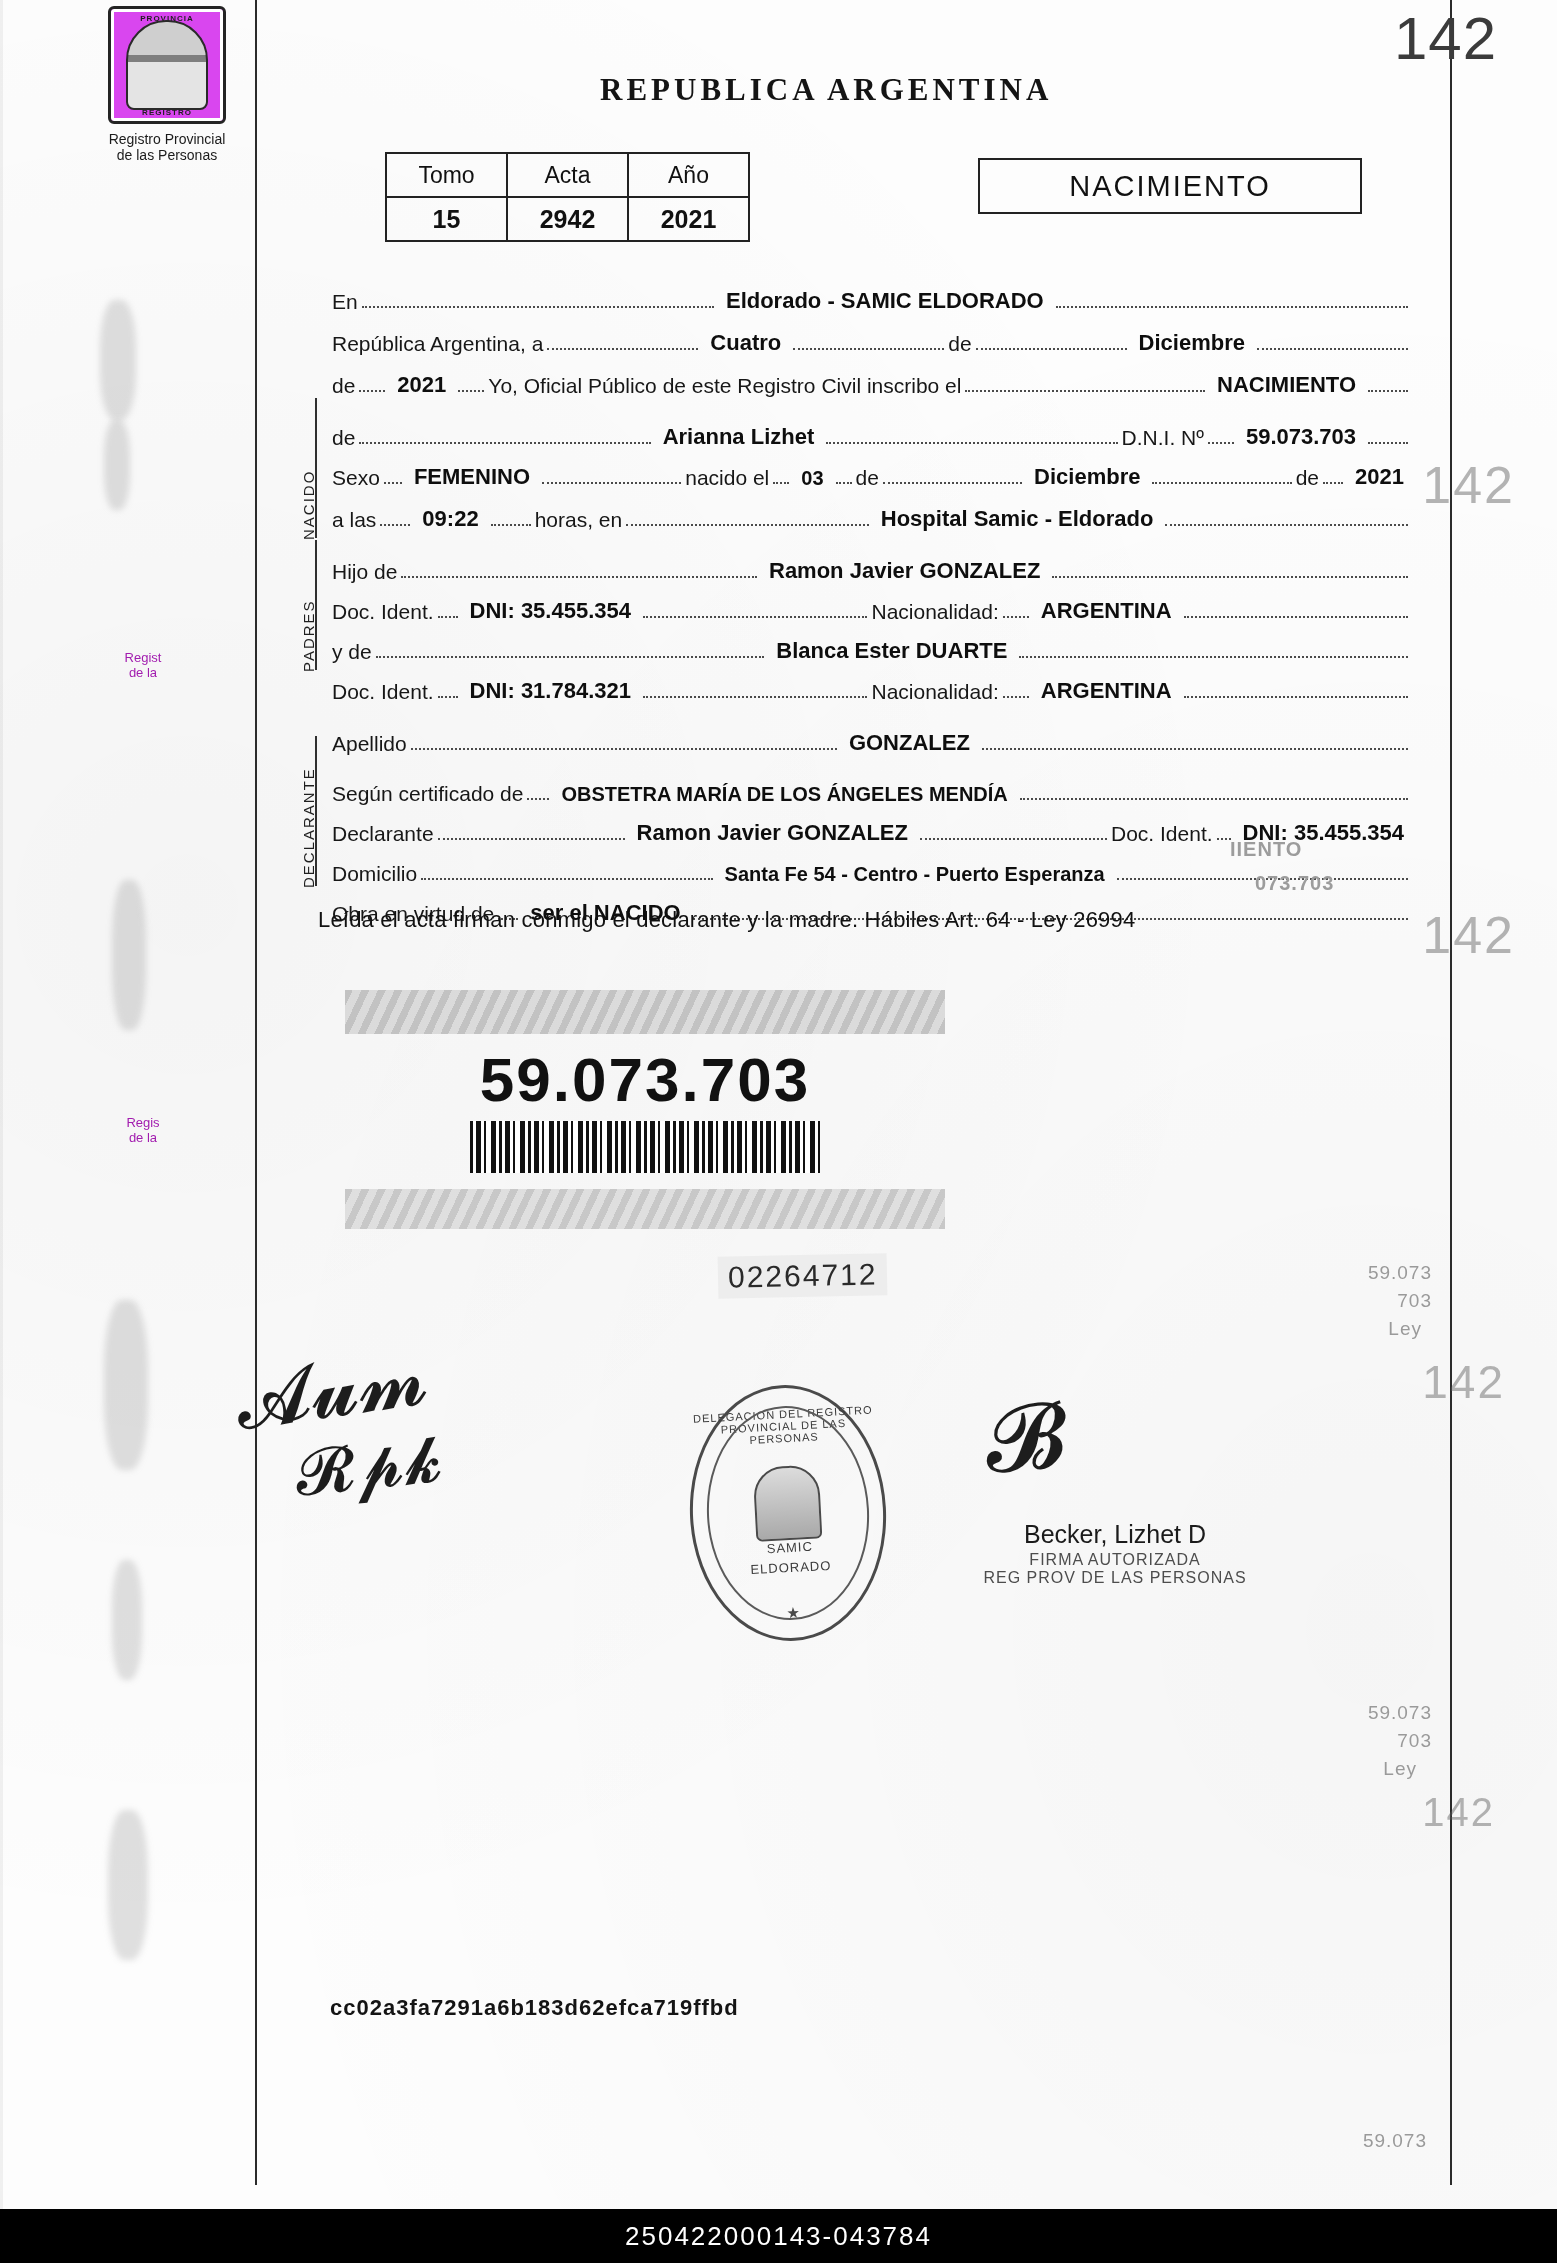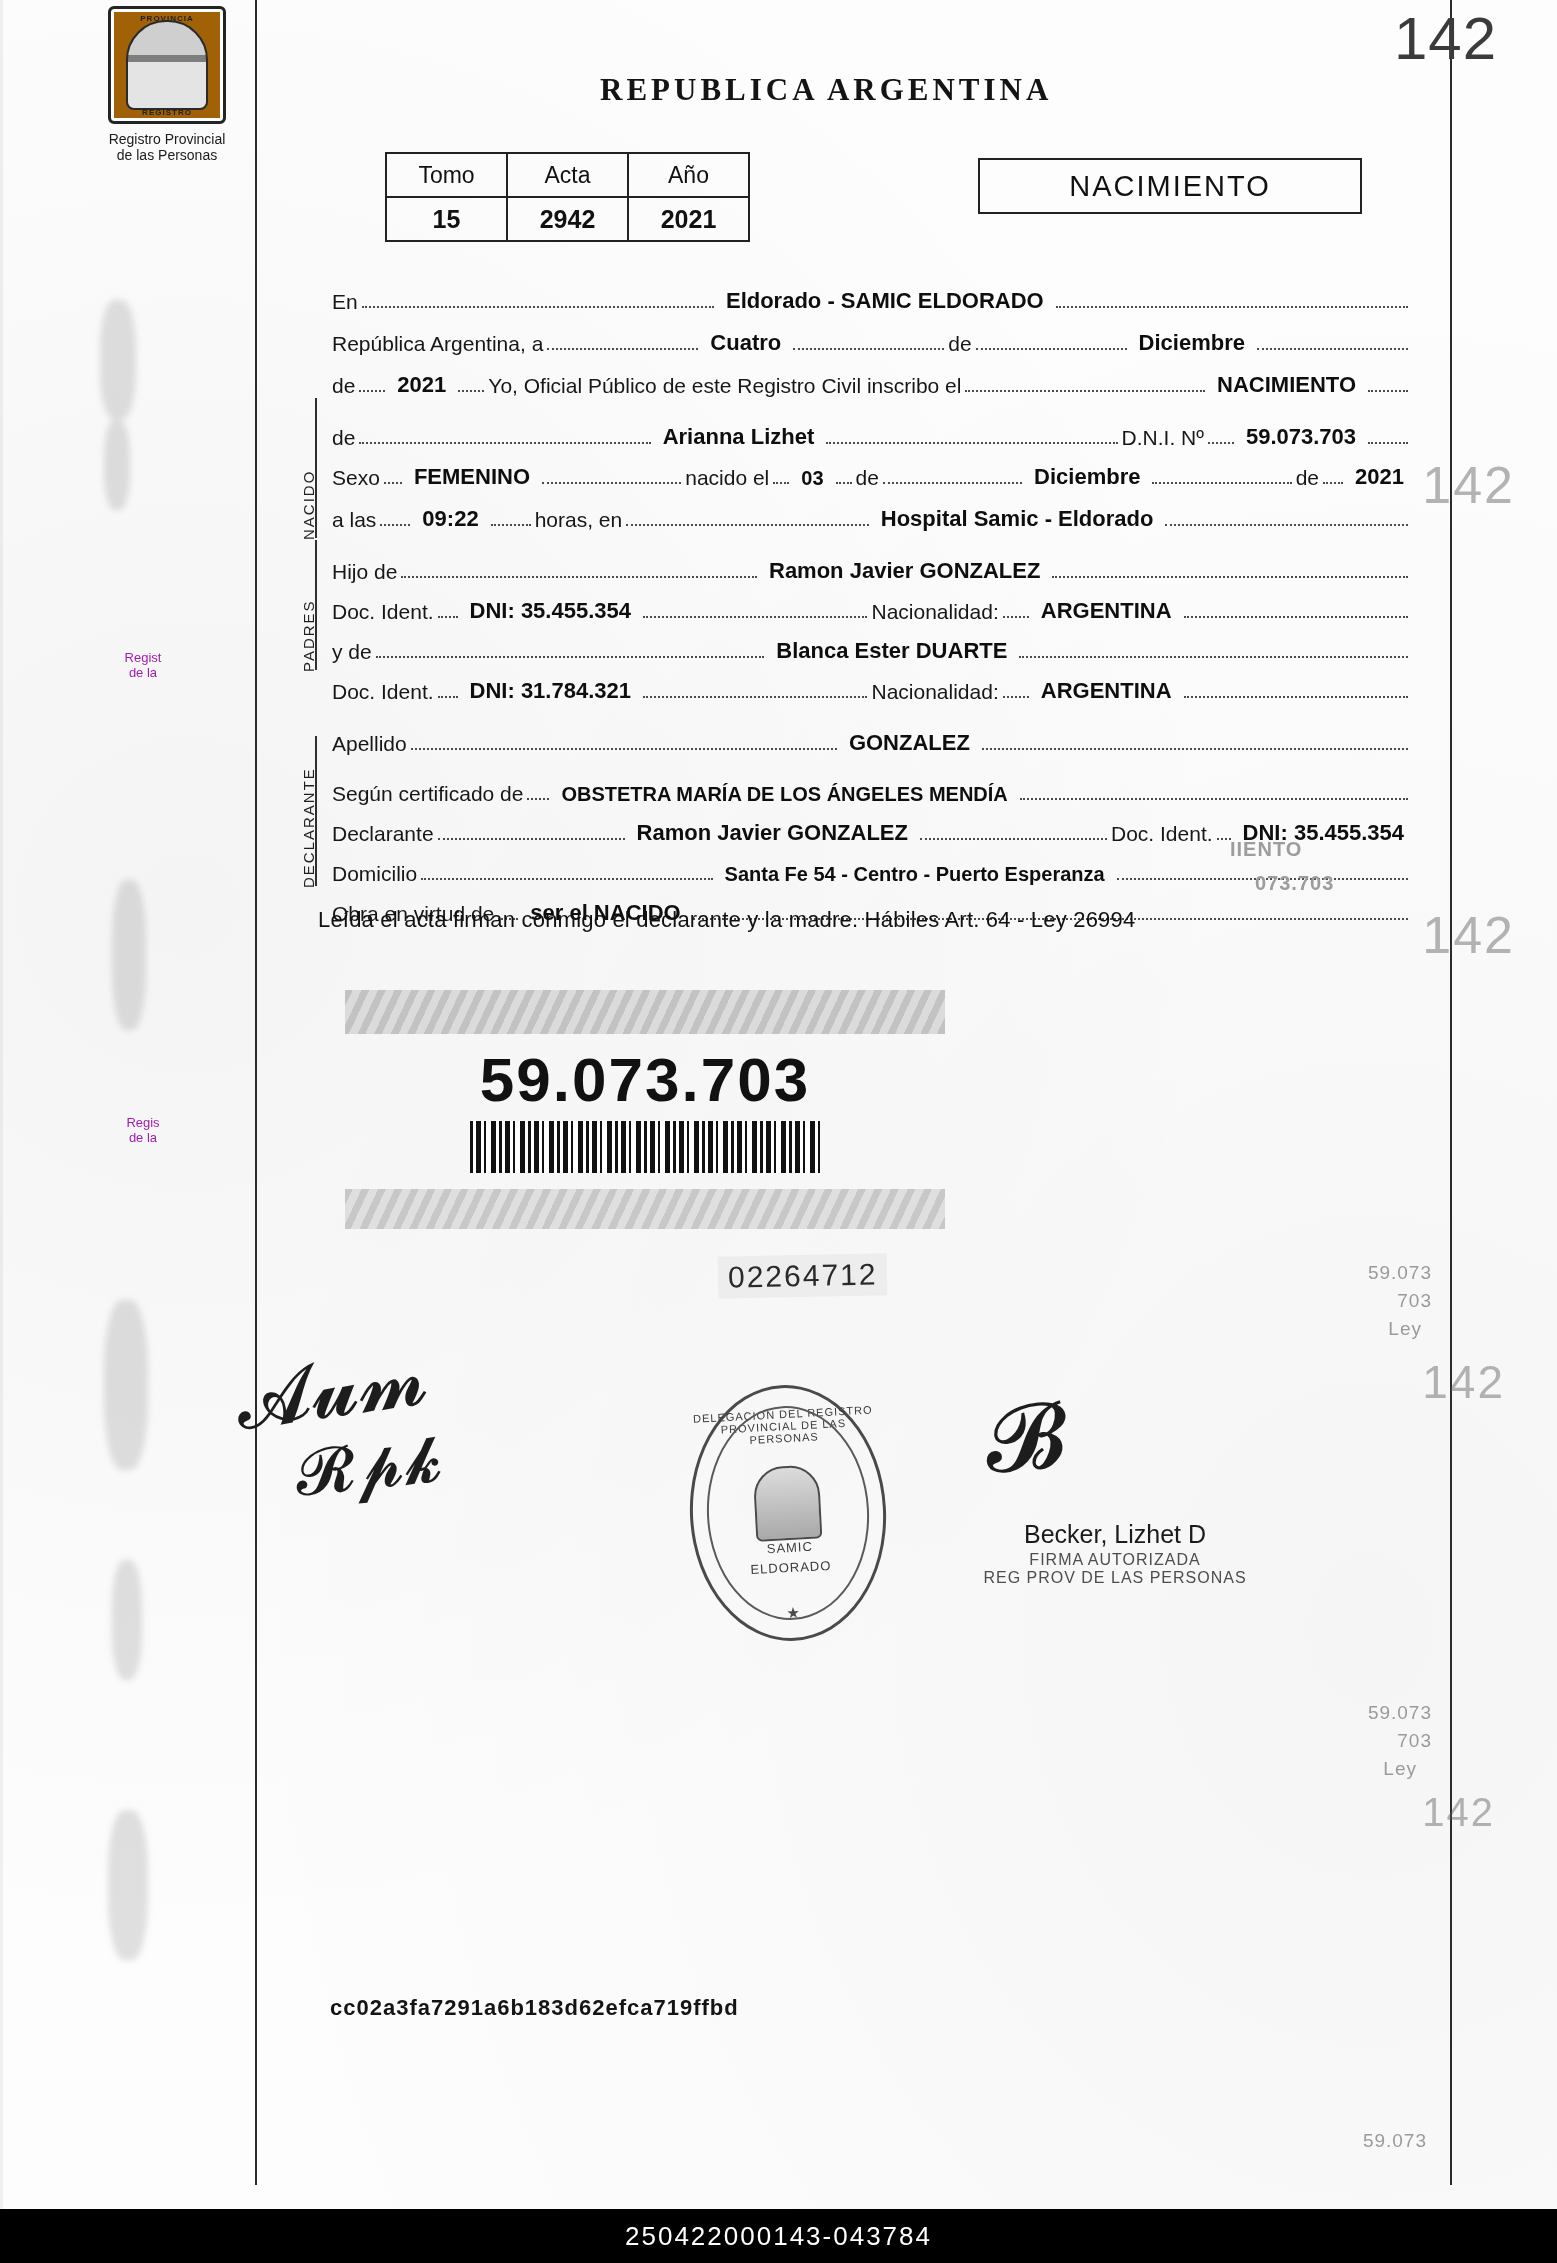--- a/index.html
+++ b/index.html
@@ -40,21 +40,21 @@
   .wm.a{right:42px;top:455px;}
   .wm.b{right:42px;top:905px;}
   .wm.c{right:52px;top:1355px;font-size:46px;}
   .wm.d{right:62px;top:1790px;font-size:40px;}
 
   
   .emblem-wrap{position:absolute;left:92px;top:6px;width:150px;text-align:center;}
   .emblem{
     width:112px;height:112px;margin:0 auto;
     border:3px solid #242424;border-radius:6px;
-    position:relative;background:#a16207;
+    position:relative;background:#d946ef;
     box-shadow:inset 0 0 0 3px #fff;
     text-align:right;
   }
   .emblem .inner{
     position:absolute;left:50%;top:50%;transform:translate(-50%,-50%);
     width:78px;height:86px;border:2px solid #2a2a2a;border-radius:40px 40px 8px 8px;
     background:linear-gradient(180deg,#cfcfcf 0 38%, #7e7e7e 38% 46%, #e4e4e4 46% 100%);
   }
   .emblem .band-top,.emblem .band-bot{
     position:absolute;left:50%;transform:translateX(-50%);

